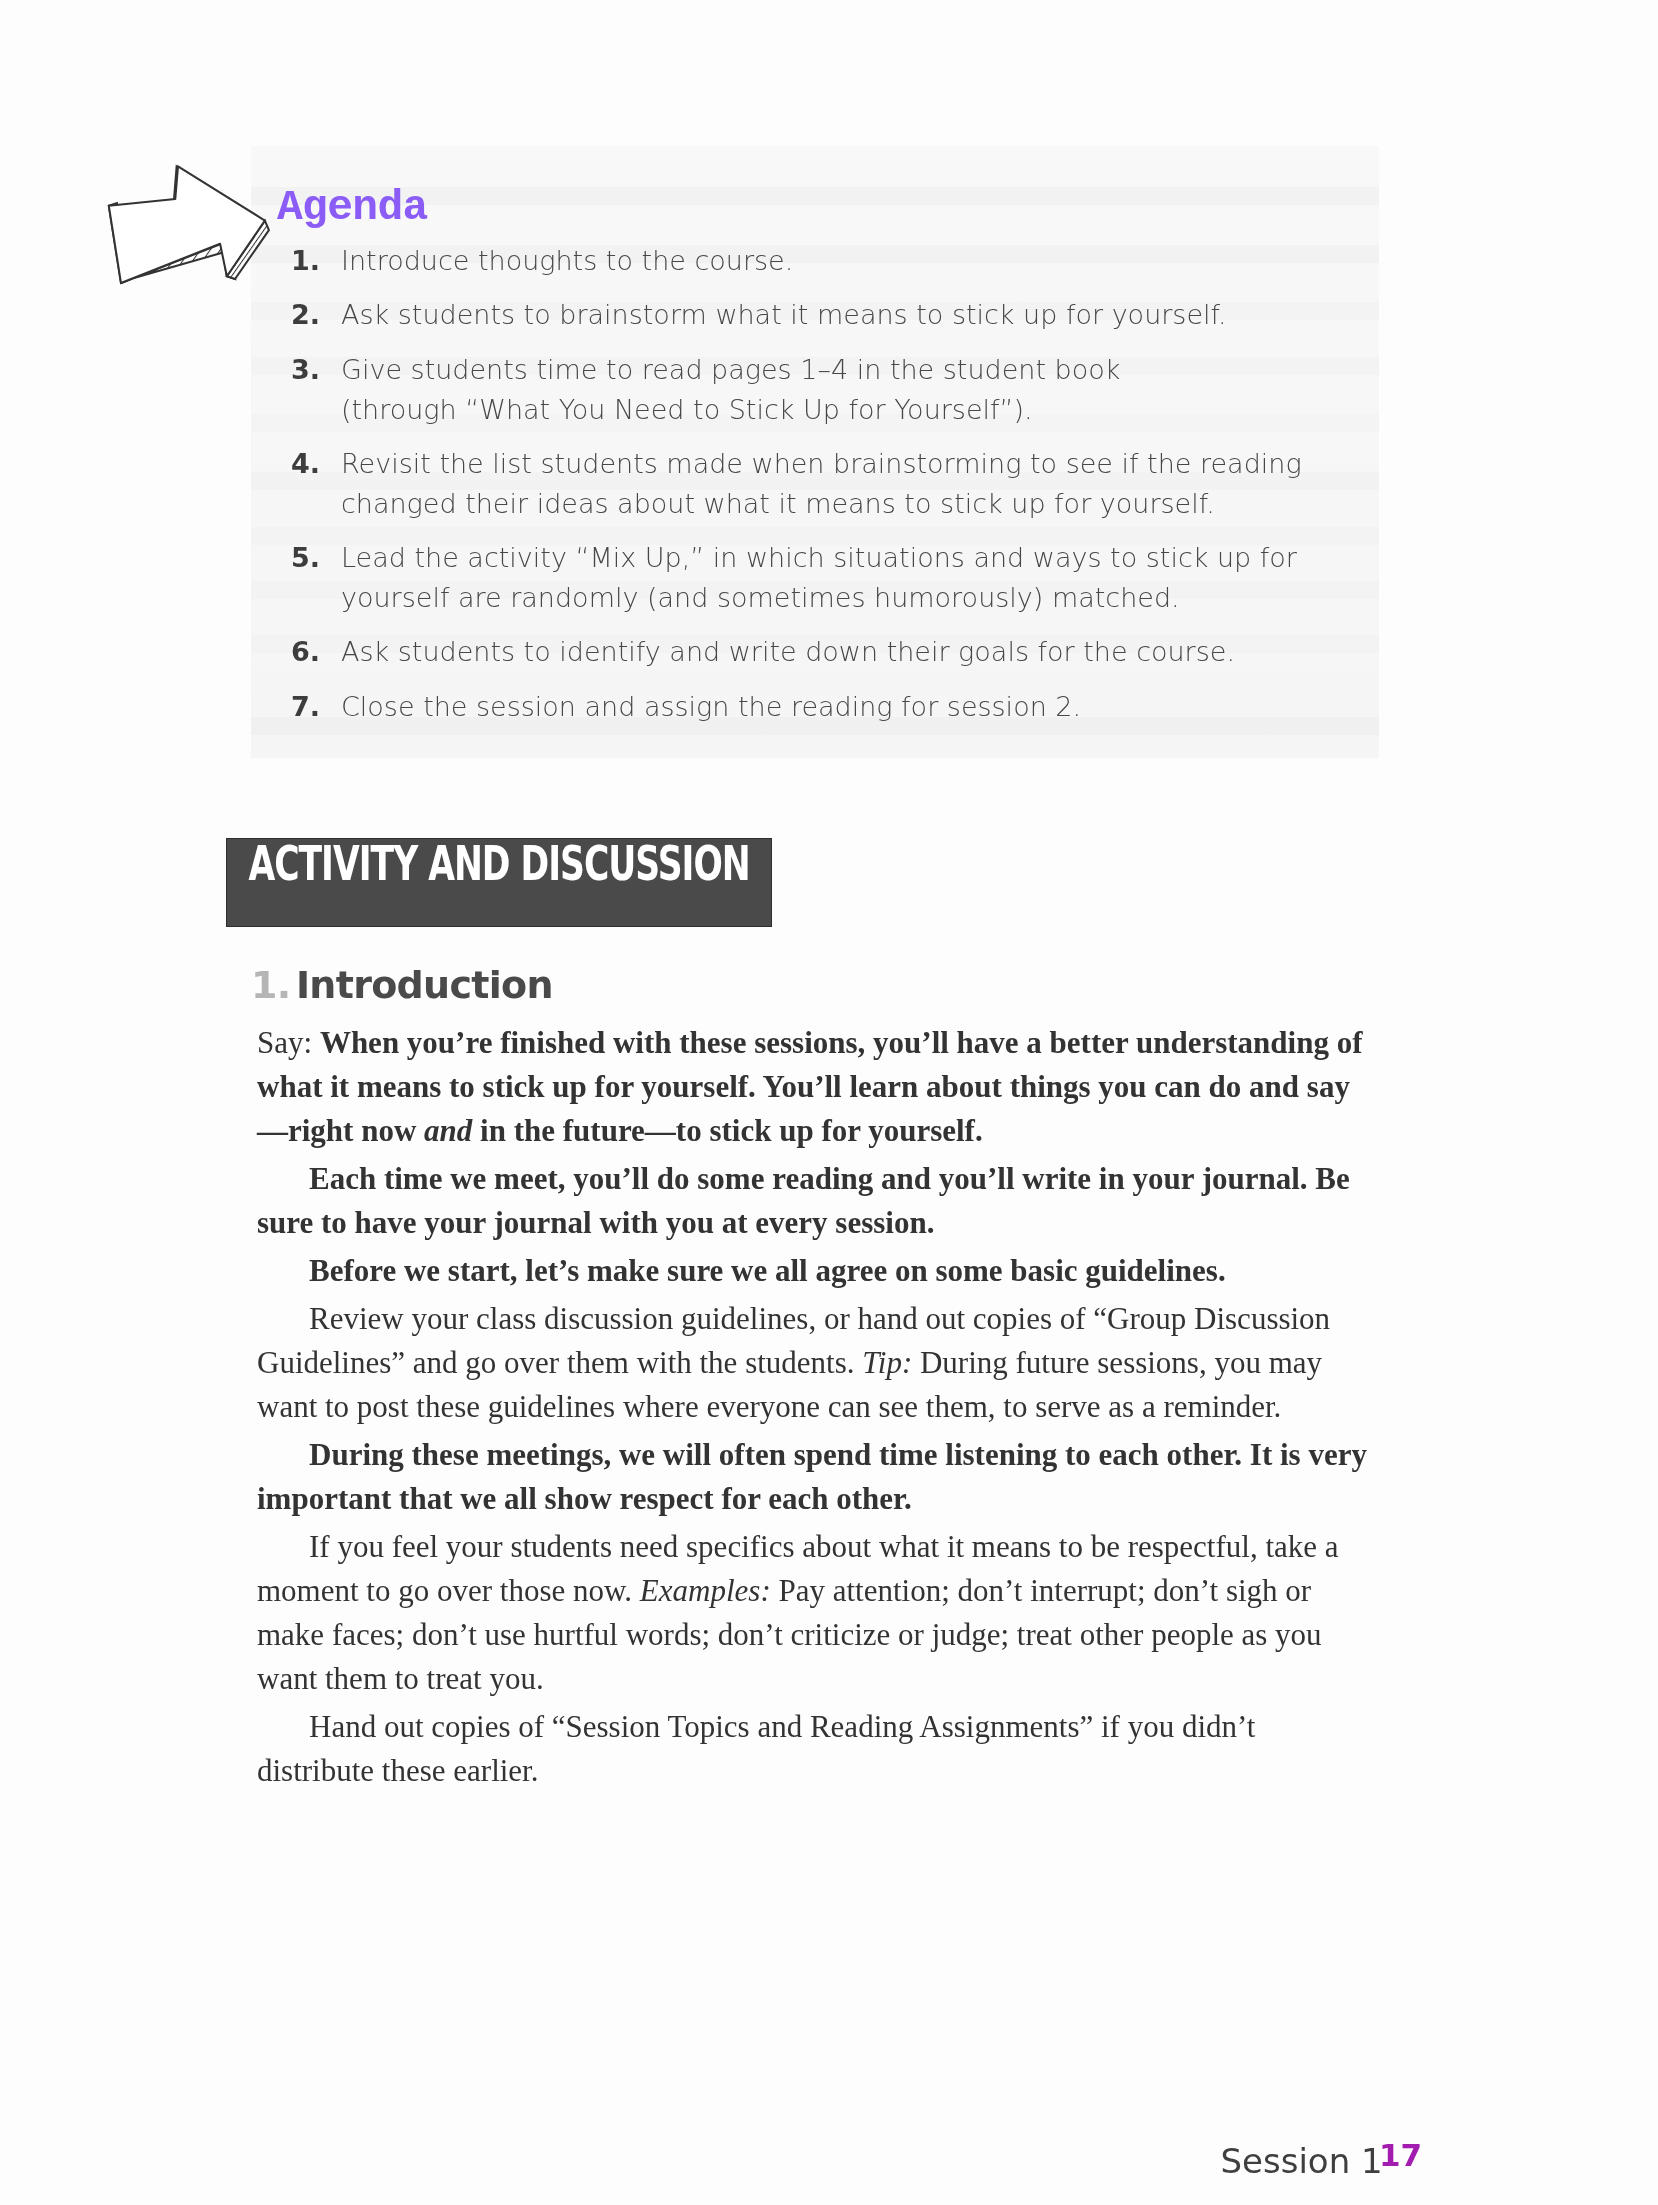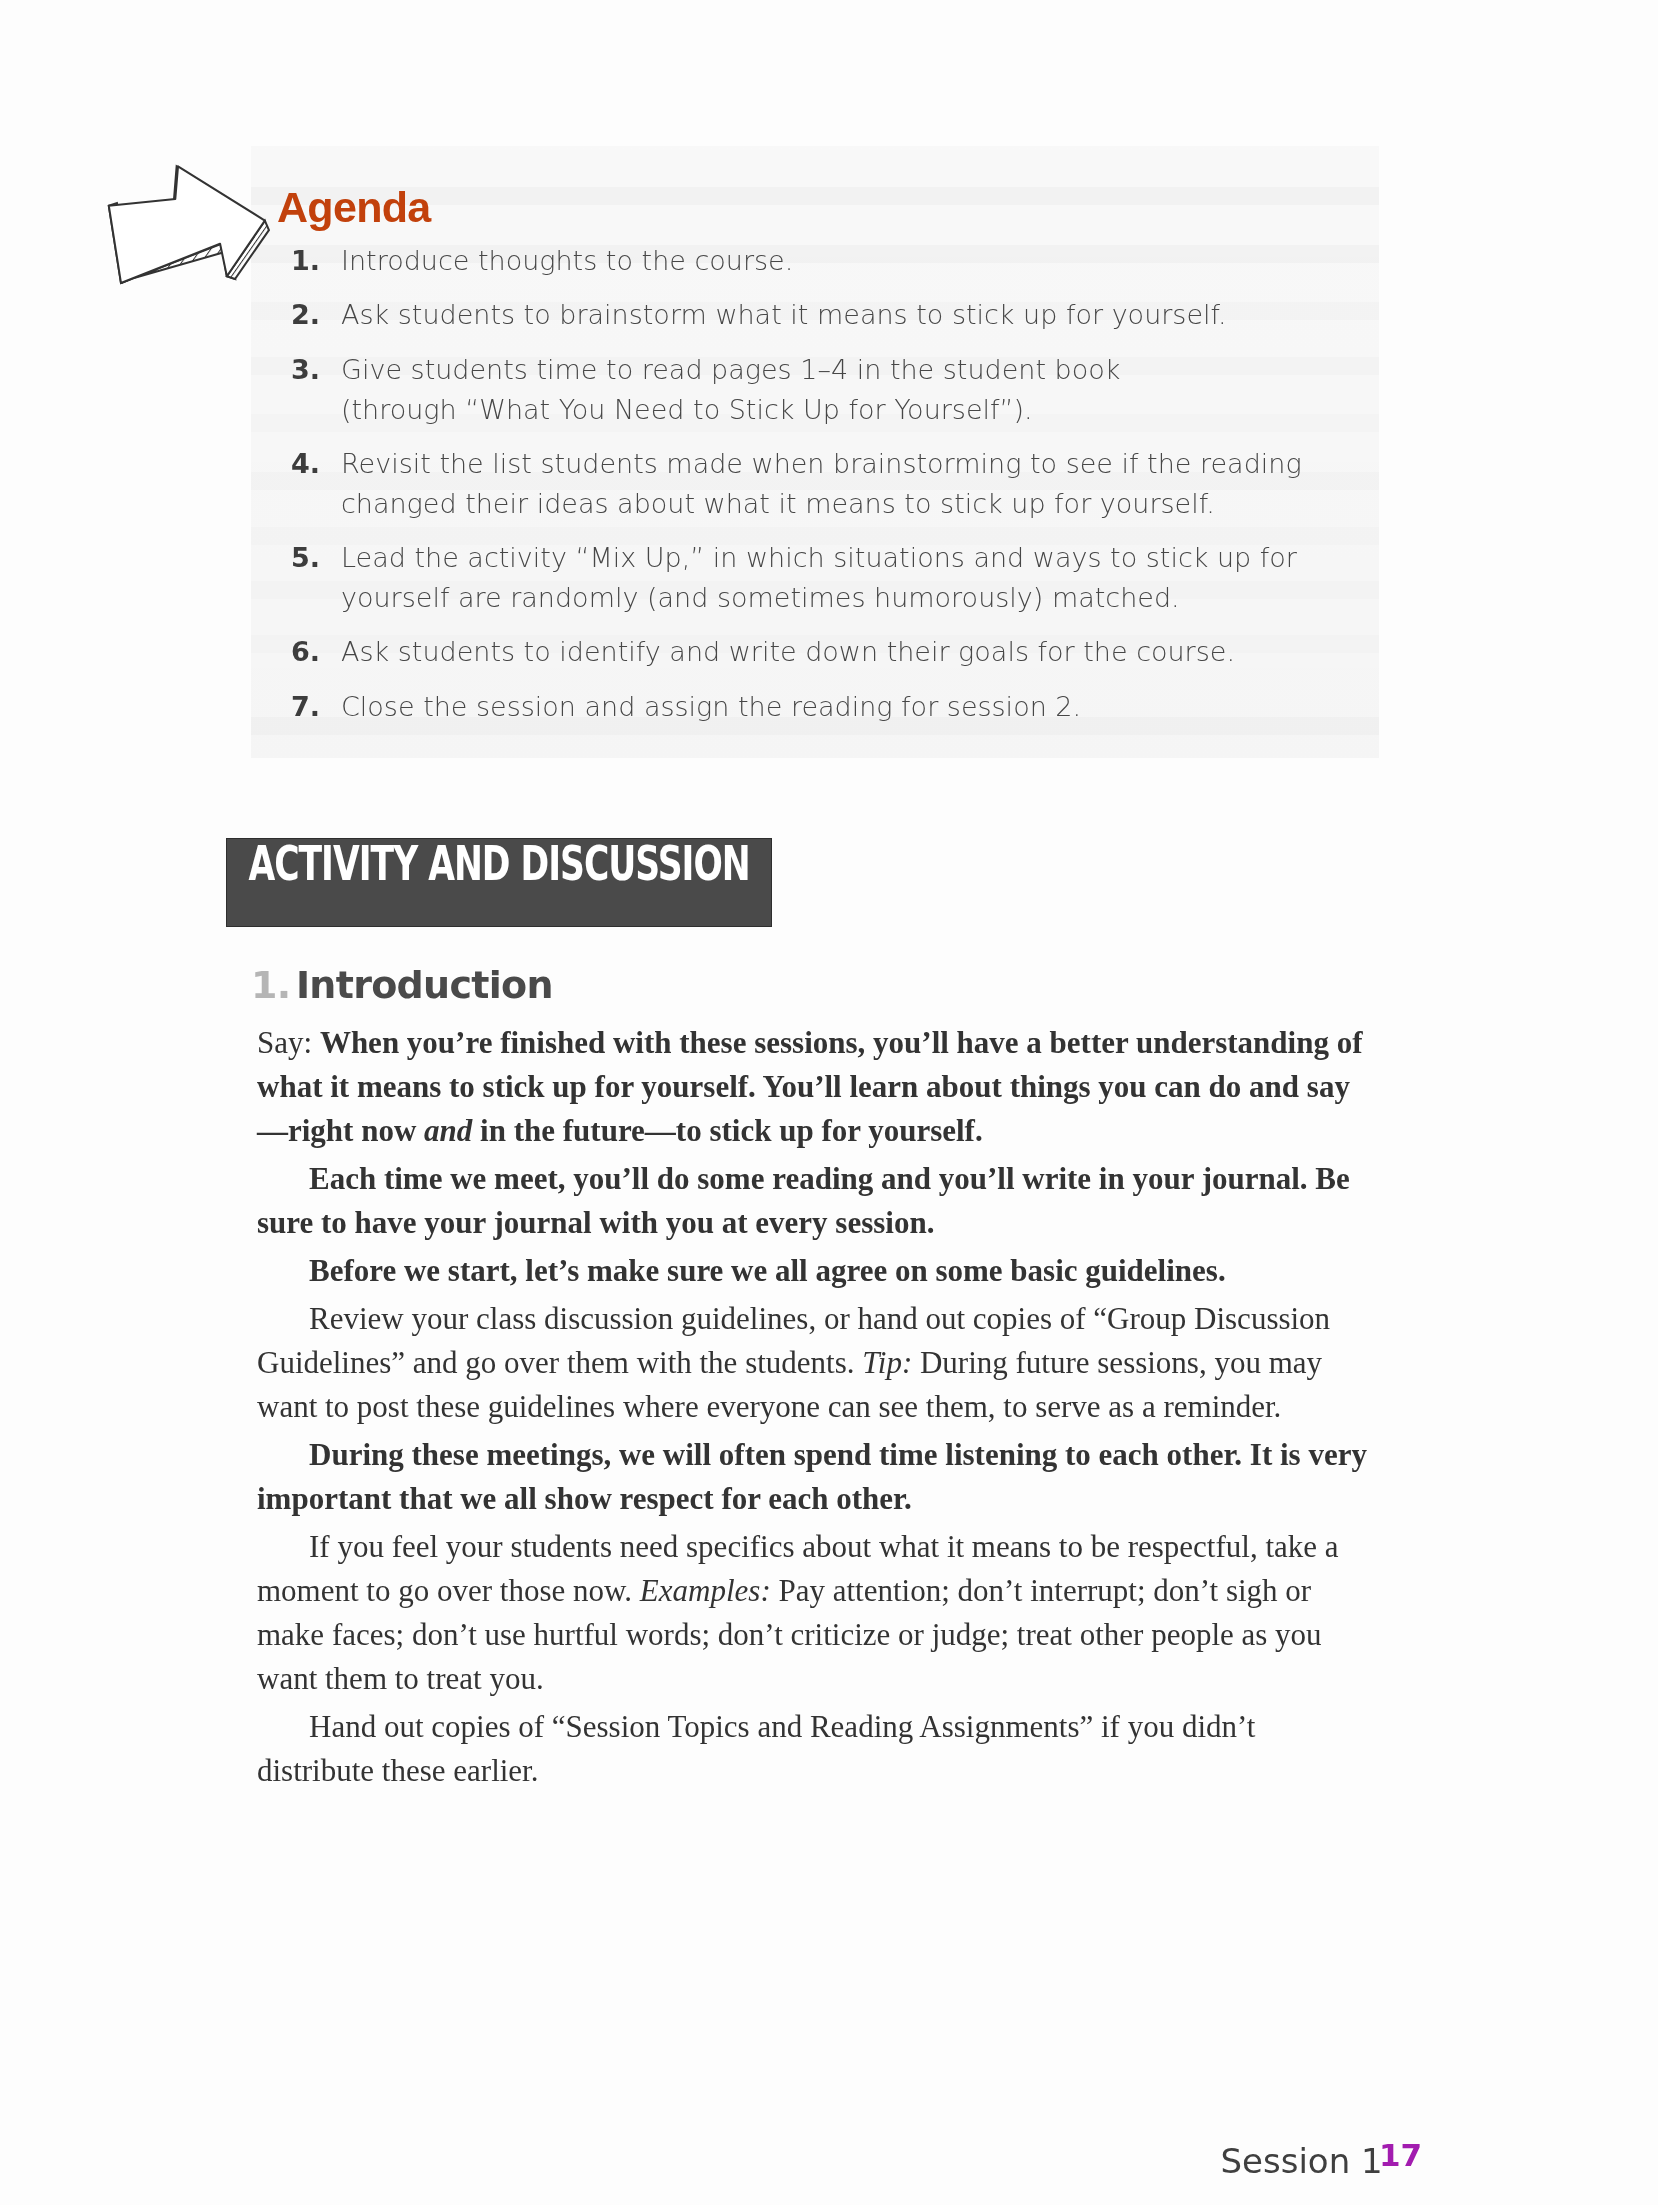--- a/index.html
+++ b/index.html
@@ -36,25 +36,25 @@
 
     
     .arrow {
       position: absolute;
       left: 102px; top: 162px;
       width: 171px; height: 124px;
     }
     .agenda-title {
       position: absolute;
       left: 277px; top: 177px;
-      font-family: Liberation Sans, sans-serif;
+      font-family: Liberation Mono, monospace;
       font-weight: bold;
       font-size: 43px;
       line-height: 61px;
-      color: #c2410c;
+      color: #8b5cf6;
       letter-spacing: -0.7px;
       text-align: center;
     }
 
     
     .agenda-list {
       position: absolute;
       left: 272px; top: 241px;
       width: 1101px;
       margin: 0; padding: 0;

